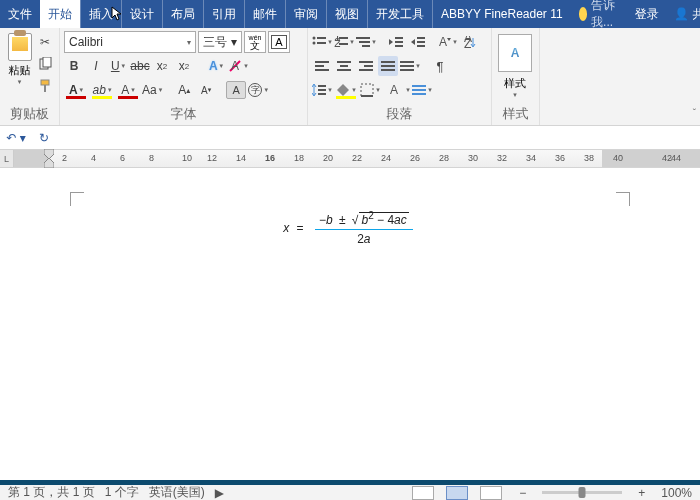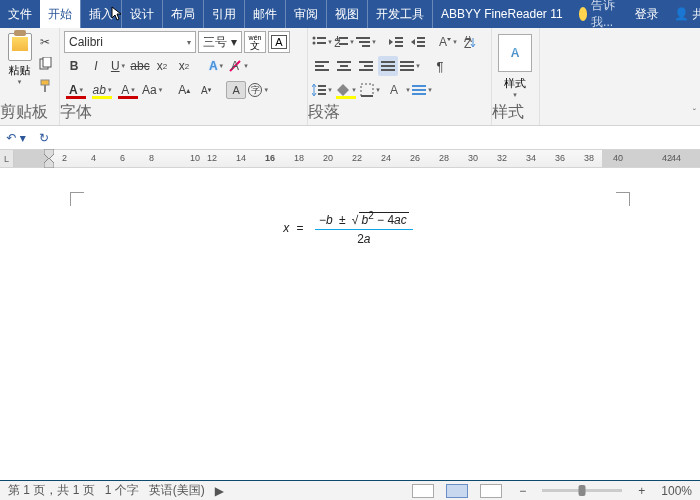--- a/index.html
+++ b/index.html
@@ -7,21 +7,21 @@
 .titlebar{height:28px;background:#2b579a;color:#fff;display:flex;align-items:stretch}
 .tab{padding:0 8px;display:flex;align-items:center;color:#fff;cursor:pointer;white-space:nowrap;font-size:12px}
 .tab.file{background:#2b579a}
 .tab.active{background:#fff;color:#2b579a}
 .tab.sep{border-left:1px solid rgba(255,255,255,.3)}
 .titlebar .spacer{flex:1}
 .tell{display:flex;align-items:center;color:#cdd8ea;padding:0 8px;font-size:12px}
 .bulb{width:14px;height:14px;background:#ffd54f;border-radius:50%;margin-right:4px;position:relative}
 .ribbon{height:98px;background:#f3f3f3;border-bottom:1px solid #d4d4d4;display:flex}
 .group{border-right:1px solid #e0e0e0;padding:2px 4px 0;display:flex;flex-direction:column;position:relative}
-.glabel{position:absolute;bottom:2px;left:0;right:0;color:#666;font-size:16px}
+.glabel{position:absolute;bottom:2px;left:0;right:0;text-align:center;color:#666;font-size:13px}
 .row{display:flex;align-items:center;gap:2px;height:24px}
 .btn{min-width:20px;height:20px;display:flex;align-items:center;justify-content:center;cursor:pointer;border-radius:2px;color:#444}
 .dd::after{content:"▾";font-size:7px;margin-left:2px;color:#666}
 .paste-big{width:36px;height:58px;display:flex;flex-direction:column;align-items:center;justify-content:center;cursor:pointer}
 .clipboard-icon{width:24px;height:28px;background:#fff;border:1px solid #999;position:relative;border-radius:2px}
 .clipboard-icon::before{content:"";position:absolute;top:-4px;left:5px;width:12px;height:6px;background:#b8956a;border-radius:2px}
 .clipboard-icon::after{content:"";position:absolute;top:3px;left:3px;right:3px;height:14px;background:linear-gradient(#ffd966,#f4b942)}
 .fontbox{width:132px;height:22px;border:1px solid #ababab;background:#fff;display:flex;align-items:center;padding:0 4px;font-size:12px;color:#333}
 .fontbox .arr{margin-left:auto;font-size:8px;color:#666}
 .sizebox{width:44px;height:22px;border:1px solid #ababab;background:#fff;display:flex;align-items:center;padding:0 4px;font-size:11px;color:#333}
@@ -39,21 +39,21 @@
 .doc-area{height:312px;background:#fff;overflow:auto;position:relative}
 .page{margin:24px auto 0;width:560px;min-height:700px;background:#fff;position:relative}
 .corner{position:absolute;width:14px;height:14px}
 .corner.tl{top:0;left:0;border-left:1px solid #999;border-top:1px solid #999}
 .corner.tr{top:0;right:0;border-right:1px solid #999;border-top:1px solid #999}
 .equation{text-align:center;padding-top:18px;font-family:Cambria,Georgia,serif;font-size:15px;font-style:italic;color:#222}
 .frac{display:inline-block;vertical-align:middle;text-align:center;margin:0 4px}
 .frac .num{border-bottom:1px solid #0ea5e9;padding:0 4px 2px}
 .frac .den{padding-top:2px}
 .sqrt{border-top:1px solid #222;padding:0 2px;margin-left:1px}
-.status{position:absolute;bottom:0;left:0;right:0;height:20px;background:#f3f3f3;border-top:1px solid #0c4a6e;display:flex;align-items:center;padding:0 8px;color:#555;font-size:11px;gap:10px}
+.status{position:absolute;bottom:0;left:0;right:0;height:20px;background:#f3f3f3;border-top:5px solid #0c4a6e;display:flex;align-items:center;padding:0 8px;color:#555;font-size:11px;gap:10px}
 .status .spacer{flex:1}
 .viewbtn{width:22px;height:14px;border:1px solid #aaa;margin:0 1px;cursor:pointer;background:#fff}
 .viewbtn.active{background:#c8d8ef;border-color:#6a8fc7}
 .slider{width:80px;height:3px;background:#ccc;position:relative;margin:0 6px}
 .slider::before{content:"";position:absolute;left:50%;top:-4px;width:7px;height:11px;background:#888;border-radius:2px;transform:translateX(-50%)}
 .strike{text-decoration:line-through}
 .colorbar{position:absolute;bottom:1px;left:2px;right:2px;height:3px}
 svg{display:block}
 </style>
 </head>
@@ -345,21 +345,21 @@
         <path d="M0 0 L10 0 L10 5 L5 10 L0 5 Z" fill="#ddd" stroke="#888"></path>
       </svg>
     <svg width="10" height="10" style="position:absolute;left:30px;bottom:-1px">
         <path d="M0 10 L10 10 L10 5 L5 0 L0 5 Z" fill="#ddd" stroke="#888"></path>
       </svg>
     <div id="ruler-ticks">
         <span class="tick" style="left: 48px;">2</span>
         <span class="tick" style="left: 77px;">4</span>
         <span class="tick" style="left: 106px;">6</span>
         <span class="tick" style="left: 135px;">8</span>
-        <span class="tick" style="left: 176px;">10</span>
+        <span class="tick" style="left: 168px;">10</span>
         <span class="tick" style="left: 193px;">12</span>
         <span class="tick" style="left: 222px;">14</span>
         <span class="tick" style="left: 251px; font-weight: bold;">16</span>
         <span class="tick" style="left: 280px;">18</span>
         <span class="tick" style="left: 309px;">20</span>
         <span class="tick" style="left: 338px;">22</span>
         <span class="tick" style="left: 367px;">24</span>
         <span class="tick" style="left: 396px;">26</span>
         <span class="tick" style="left: 425px;">28</span>
         <span class="tick" style="left: 454px;">30</span>

